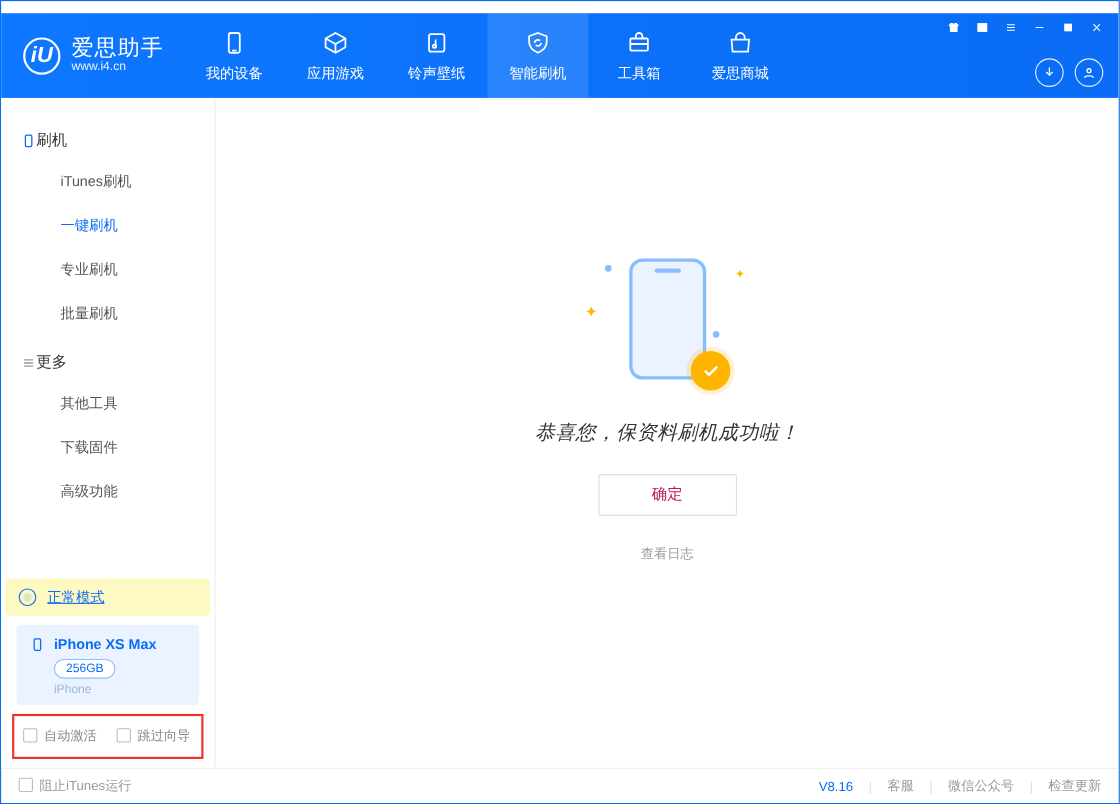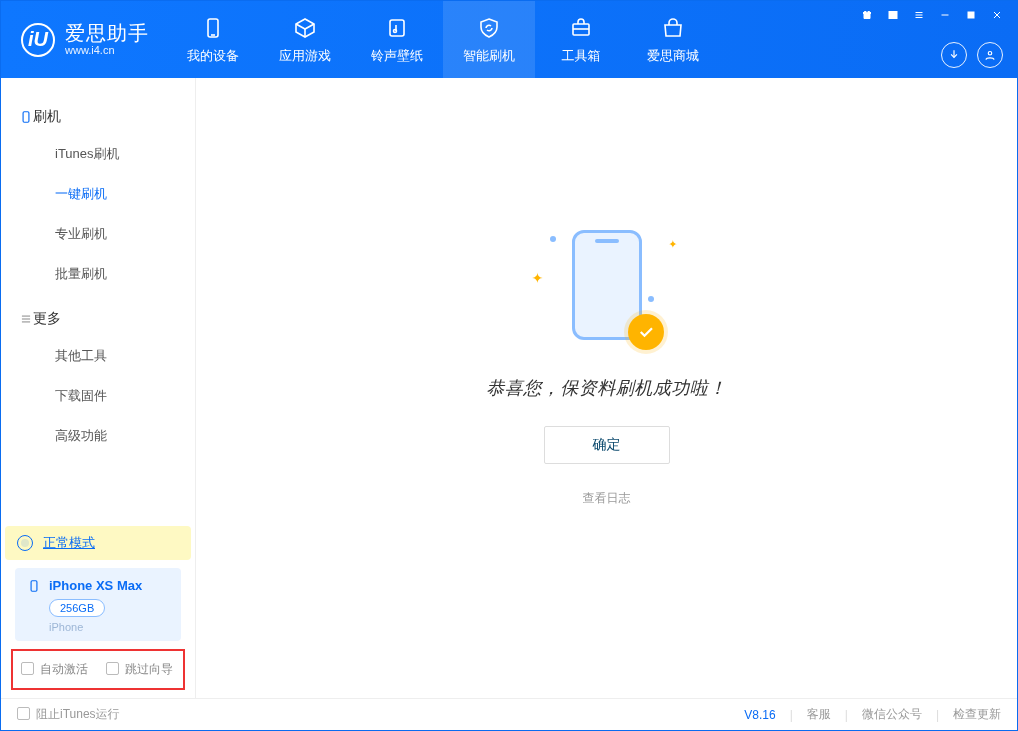--- a/index.html
+++ b/index.html
@@ -1,19 +1,19 @@
 <!DOCTYPE html>
 <html><head>
 <meta charset="utf-8">
 <style>
 * { margin: 0; padding: 0; box-sizing: border-box; font-family: "Microsoft YaHei", "PingFang SC", Arial, sans-serif; }
 body { background: #fff; width: 1018px; height: 731px; overflow: hidden; border: 1px solid #0a6cf0; display: flex; flex-direction: column; }
 
 
-.header { height: 77px; background: linear-gradient(90deg,#0e77ff 0%,#0a6cf5 100%); display: flex; align-items: stretch; color: #fff; position: relative; }
+.header { height: 77px; background: linear-gradient(90deg,#0e77ff 0%,#0a6cf5 100%); display: flex; align-items: stretch; color: #fff; position: relative; margin-top: 11px; }
 .logo-box { display: flex; align-items: center; padding: 0 18px 0 20px; gap: 10px; }
 .logo-circle { width: 34px; height: 34px; border: 2.5px solid #fff; border-radius: 50%; display: flex; align-items: center; justify-content: center; font-weight: 700; font-size: 20px; font-style: italic; }
 .logo-text { display: flex; flex-direction: column; line-height: 1.1; }
 .logo-text .cn { font-size: 20px; font-weight: 500; letter-spacing: 1px; }
 .logo-text .url { font-size: 11px; opacity: .9; }
 
 .nav { display: flex; align-items: stretch; }
 .nav-item { width: 92px; display: flex; flex-direction: column; align-items: center; justify-content: center; gap: 6px; font-size: 13px; cursor: pointer; position: relative; }
 .nav-item.active { background: rgba(255,255,255,0.12); }
 .nav-item .icon-slot { height: 26px; display: flex; align-items: center; justify-content: center; }
@@ -51,21 +51,21 @@
 .phone-shape { position: absolute; left: 50%; top: 0; transform: translateX(-50%); width: 70px; height: 110px; border: 3px solid #8abdff; border-radius: 12px; background: #eaf3ff; }
 .phone-shape::before { content: ""; position: absolute; top: 6px; left: 50%; transform: translateX(-50%); width: 24px; height: 4px; background: #8abdff; border-radius: 3px; }
 .check-badge { position: absolute; right: 18px; bottom: 0; width: 36px; height: 36px; background: #ffb400; border-radius: 50%; display: flex; align-items: center; justify-content: center; box-shadow: 0 0 0 4px rgba(255,180,0,.18); }
 .check-badge svg { width: 18px; height: 18px; stroke: #fff; fill: none; stroke-width: 3; }
 .spark { position: absolute; color: #ffb400; font-size: 14px; }
 .spark.a { left: 0; top: 40px; } .spark.b { right: 4px; top: 8px; font-size: 11px; }
 .dotblue { position: absolute; width: 6px; height: 6px; background: #8abdff; border-radius: 50%; }
 .dotblue.a { left: 18px; top: 6px; } .dotblue.b { right: 28px; bottom: 48px; }
 
 .success-msg { font-size: 18px; color: #333; font-weight: 500; letter-spacing: .5px; font-style: italic; }
-.ok-btn { padding: 9px 48px; border: 1px solid #ddd; background: #fff; font-size: 14px; color: #0c4a6e; cursor: pointer; border-radius: 2px; }
+.ok-btn { padding: 9px 48px; border: 1px solid #ddd; background: #fff; font-size: 14px; color: #be185d; cursor: pointer; border-radius: 2px; }
 .log-link { font-size: 12px; color: #999; cursor: pointer; }
 
 
 .footer { height: 32px; border-top: 1px solid #eee; display: flex; align-items: center; font-size: 12px; color: #999; padding: 0 16px; }
 .footer .left { display: flex; align-items: center; gap: 6px; }
 .footer .right { margin-left: auto; display: flex; align-items: center; gap: 14px; }
 .footer .right .sep { color: #ddd; }
 .footer .ver { color: #0a6cf5; }
 .footer .lnk { cursor: pointer; }
 

